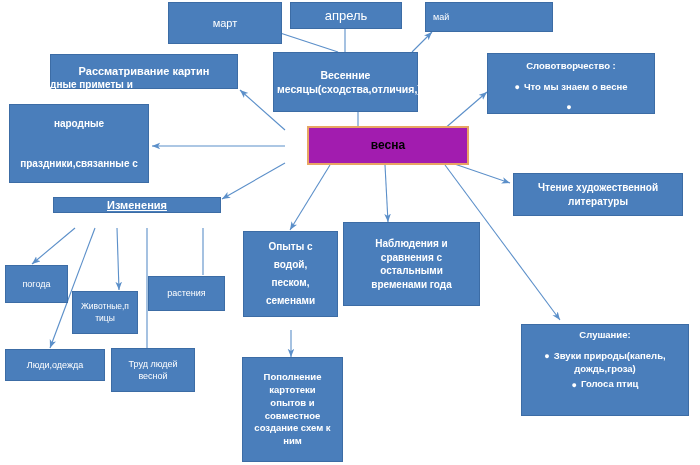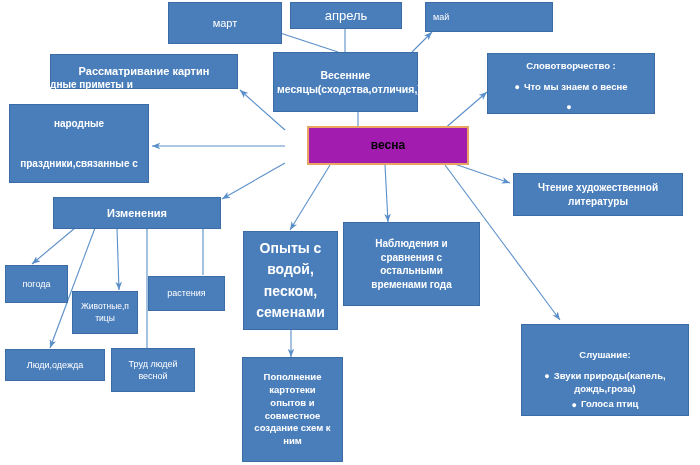--- a/index.html
+++ b/index.html
@@ -173,32 +173,32 @@
 
   <div class="node center" style="left:283px; top:126px; width:162px; height:39px; font-size:12px;">
     <span class="line">весна</span>
   </div>
 
   <div class="node" style="left:513px; top:173px; width:170px; height:43px; font-size:10px;">
     <span class="line">Чтение художественной</span>
     <span class="line">литературы</span>
   </div>
 
-  <div class="node" style="left:53px; top:197px; width:168px; height:32px; font-size:11px;">
+  <div class="node" style="left:53px; top:197px; width:168px; height:16px; font-size:11px;text-decoration:underline;">
     <span class="line">Изменения</span>
   </div>
 
   <div class="node" style="left:343px; top:222px; width:137px; height:84px; font-size:10px;">
     <span class="line">Наблюдения и</span>
     <span class="line">сравнения с</span>
     <span class="line">остальными</span>
     <span class="line">временами года</span>
   </div>
 
-  <div class="node spaced" style="left:243px; top:231px; width:95px; height:99px; font-size:14px; padding:6px 3px;">
+  <div class="node spaced" style="left:243px; top:231px; width:95px; height:86px; font-size:10px; padding:6px 3px;">
     <span class="line">Опыты с</span>
     <span class="line">водой,</span>
     <span class="line">песком,</span>
     <span class="line">семенами</span>
   </div>
 
   <div class="node plain" style="left:5px; top:265px; width:63px; height:38px; font-size:9px;">
     <span class="line">погода</span>
   </div>
 
@@ -213,21 +213,21 @@
 
   <div class="node plain" style="left:5px; top:349px; width:100px; height:32px; font-size:9px;">
     <span class="line">Люди,одежда</span>
   </div>
 
   <div class="node plain" style="left:111px; top:348px; width:84px; height:44px; font-size:9px;">
     <span class="line">Труд людей</span>
     <span class="line">весной</span>
   </div>
 
-  <div class="node" style="left:521px; top:324px; width:168px; height:92px; font-size:9.5px; justify-content:flex-start; padding-top:24px;">
+  <div class="node" style="left:521px; top:324px; width:168px; height:92px; font-size:9.5px; justify-content:flex-start; padding-top:4px;">
     <span class="hdr">Слушание:</span>
     <div class="bullet-list" style="margin-top:8px;">
       <span class="bullet-row">
         <span class="dot">●</span><span>Звуки природы(капель,</span>
       </span>
       <span class="bullet-row">дождь,гроза)</span>
       <span class="bullet-row" style="margin-top:3px;">
         <span class="dot">●</span><span>Голоса птиц</span>
       </span>
     </div>

